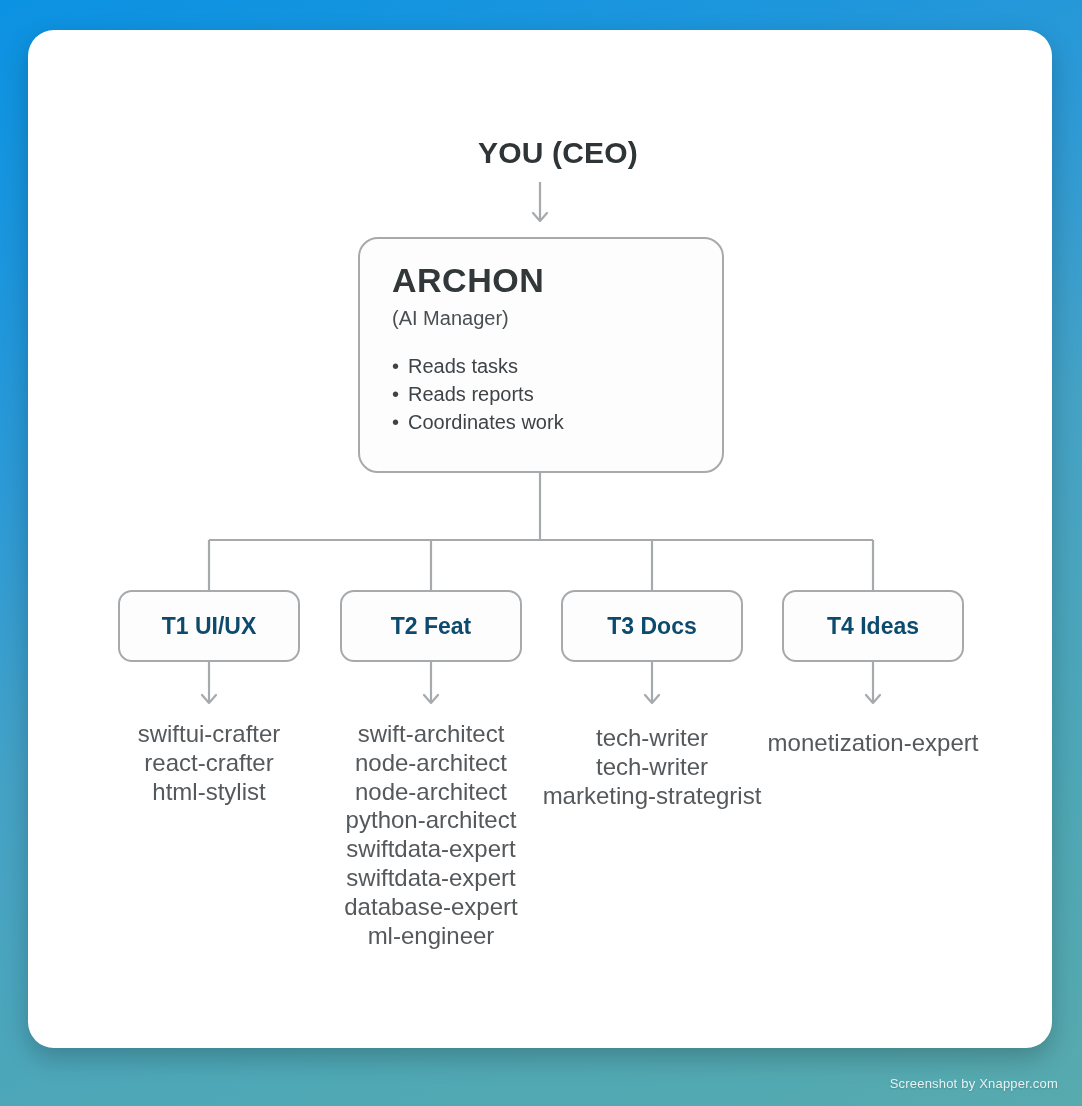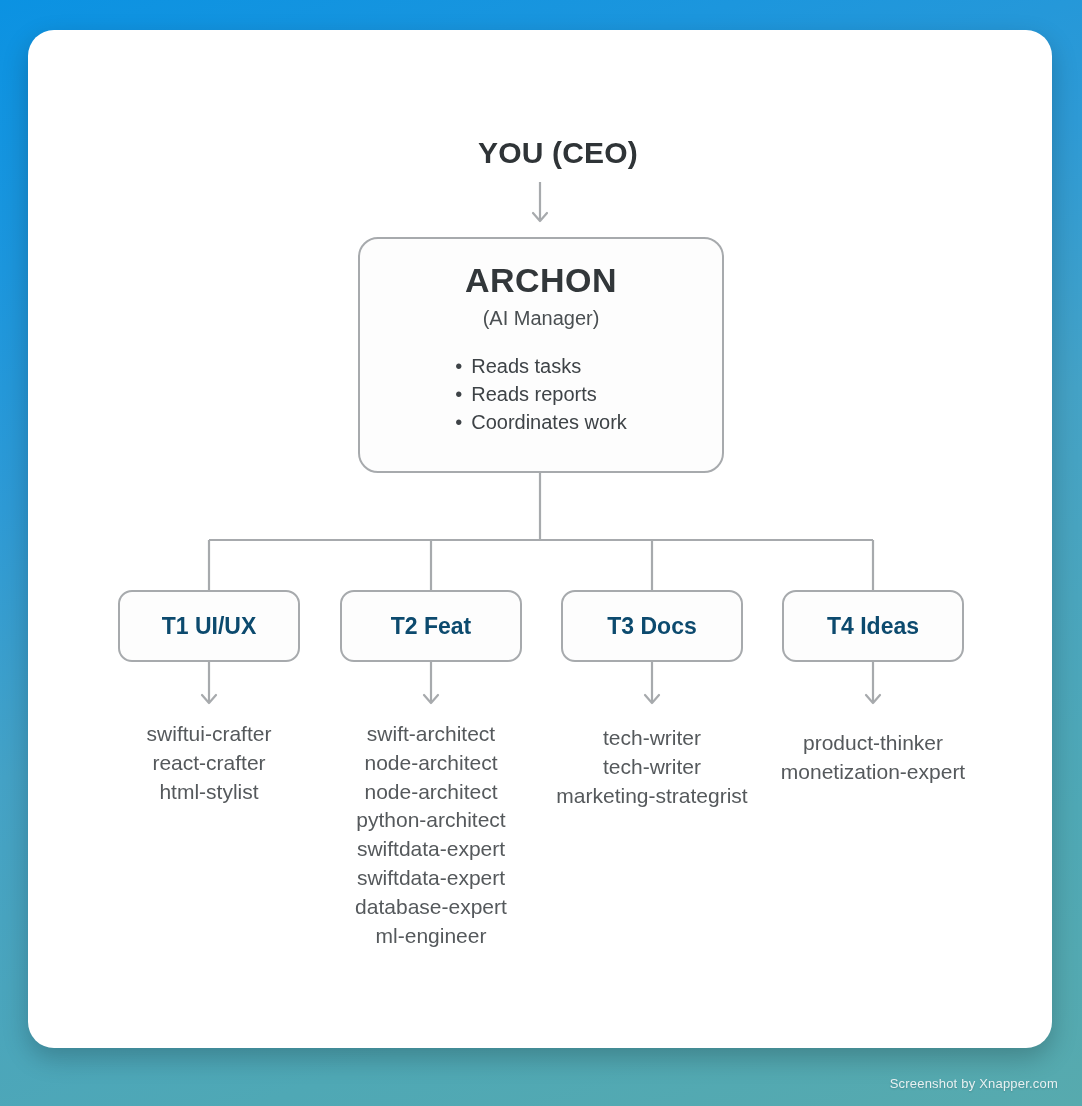--- a/index.html
+++ b/index.html
@@ -70,22 +70,22 @@
   #archon-box {
     left: 330px;
     top: 207px;
     width: 366px;
     height: 236px;
     border: 2px solid #a7aaad;
     border-radius: 20px;
     background: #fdfdfd;
     display: flex;
     flex-direction: column;
-    align-items: center;
     padding-top: 22px;
+    padding-left: 32px;
   }
   #archon-name {
     font-size: 34px;
     font-weight: bold;
     letter-spacing: 0.5px;
     color: #32373a;
   }
   #archon-subtitle {
     font-size: 20px;
     color: #4a4f52;
@@ -128,21 +128,21 @@
   #tier-box-1 { left: 312px; width: 182px; }
   #tier-box-2 { left: 533px; width: 182px; }
   #tier-box-3 { left: 754px; width: 182px; }
 
   
   .agent-list {
     text-align: center;
     list-style: none;
   }
   .agent-list li {
-    font-size: 21px;
+    font-size: 24px;
     color: #55595c;
     line-height: 28.8px;
     white-space: nowrap;
   }
   #agent-list-0 { left: 81px;  top: 690px; width: 200px; }
   #agent-list-1 { left: 303px; top: 690px; width: 200px; }
   #agent-list-2 { left: 504px; top: 694px; width: 240px; }
   #agent-list-3 { left: 735px; top: 699px; width: 220px; }
 
   
@@ -232,20 +232,19 @@
       <li>ml-engineer</li>
     </ul>
 
     <ul class="node agent-list" id="agent-list-2">
       <li>tech-writer</li>
       <li>tech-writer</li>
       <li>marketing-strategrist</li>
     </ul>
 
     <ul class="node agent-list" id="agent-list-3">
-      <li>product-thinker</li>
       <li>monetization-expert</li>
     </ul>
 
   </div>
 </div>
 
 <div id="watermark">Screenshot by Xnapper.com</div>
 
 </body></html>

